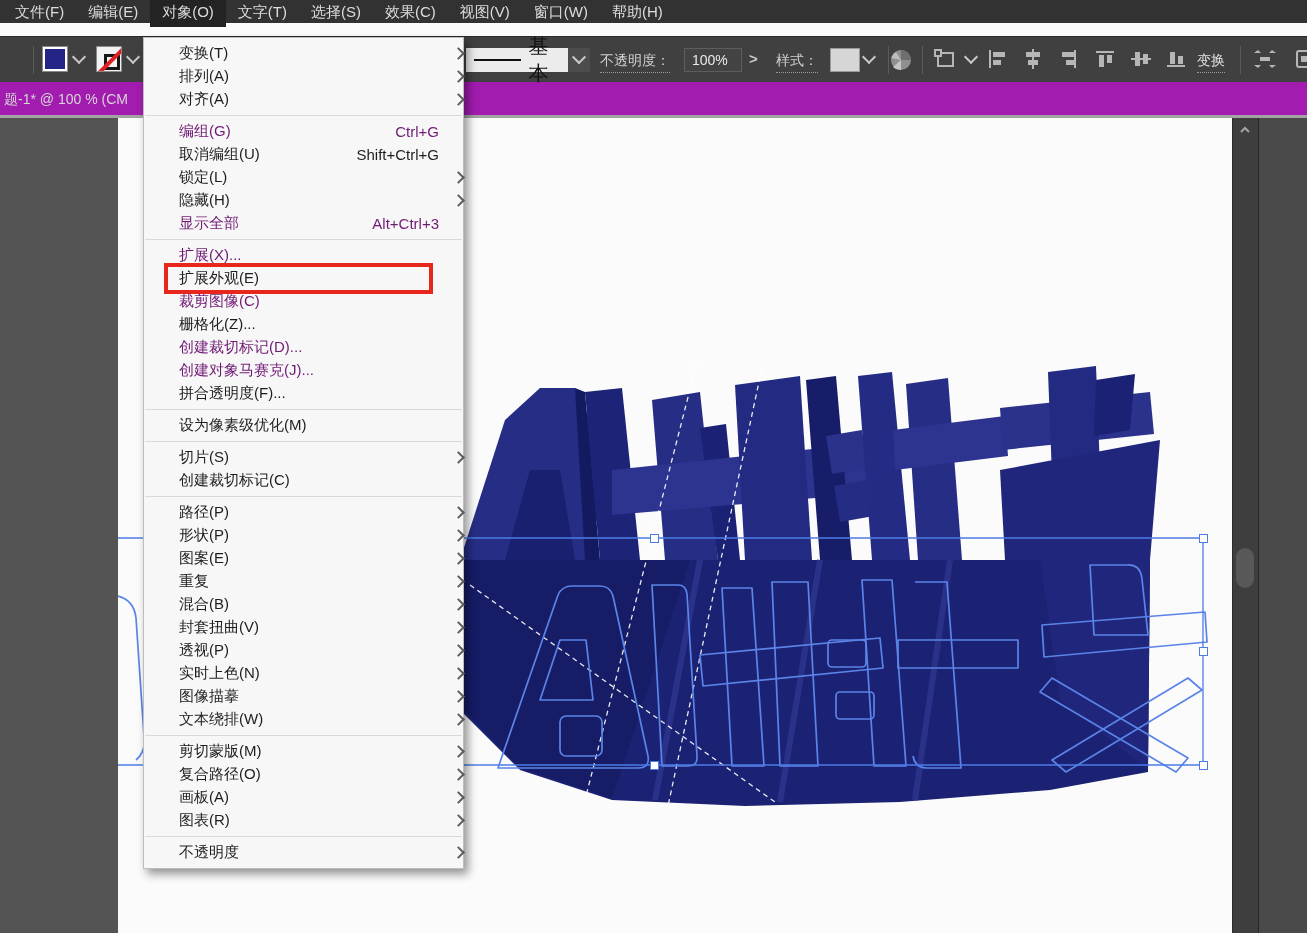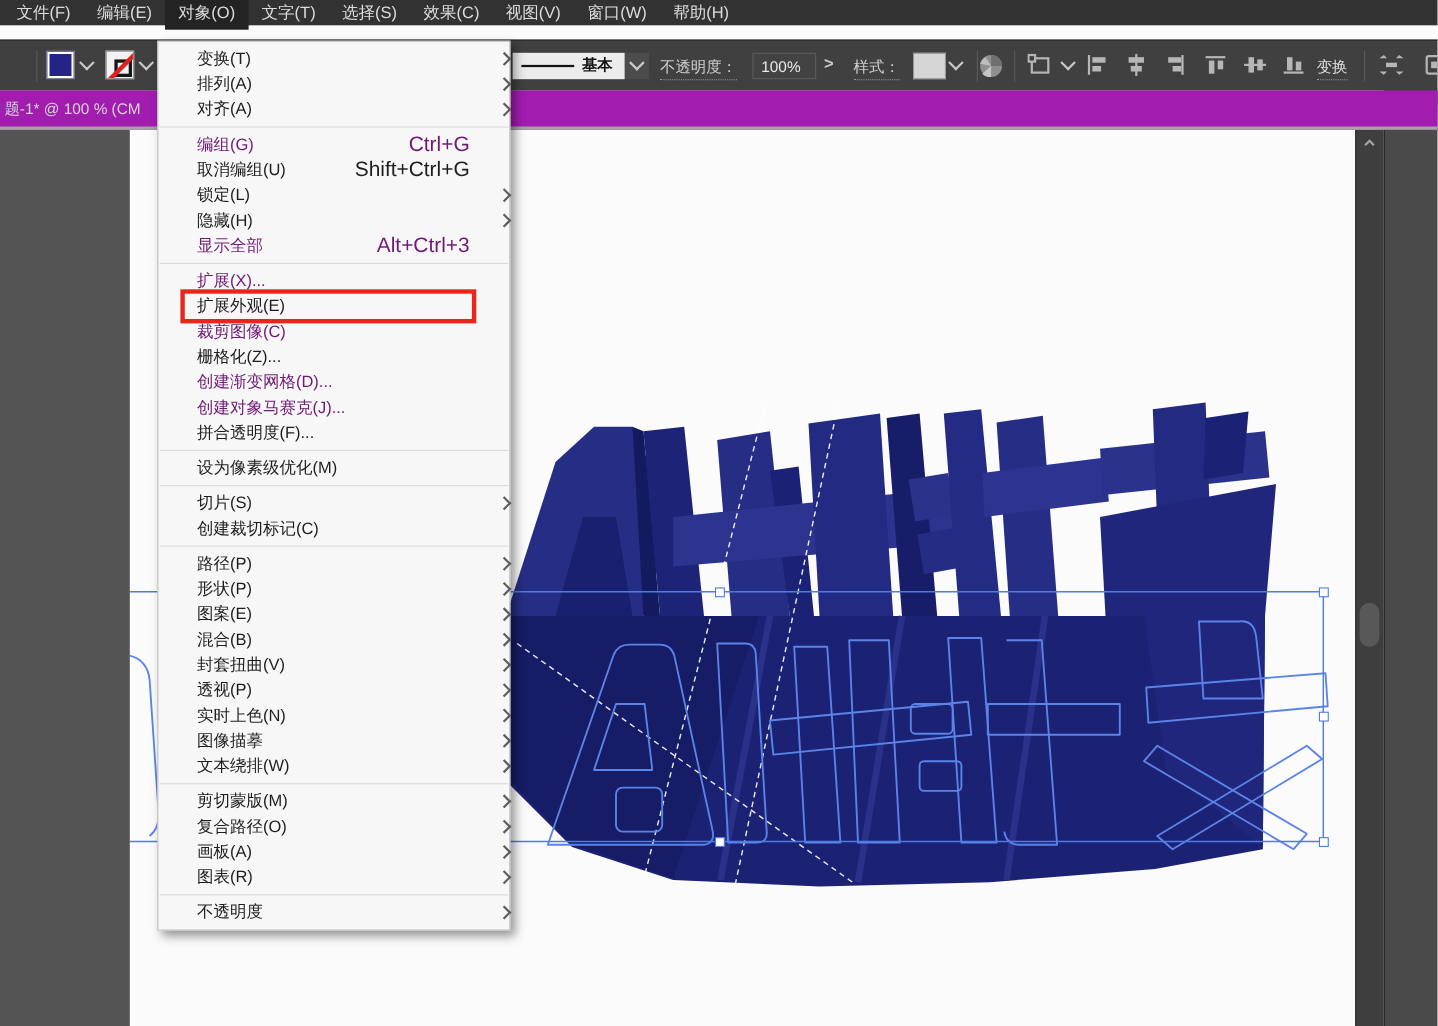--- a/index.html
+++ b/index.html
@@ -20,21 +20,21 @@
   .swatch{width:26px;height:26px;top:9px;border:1px solid #8a8a8a;box-sizing:border-box}
   .fill-swatch{box-shadow:inset 0 0 0 2px #fff}
   .stroke-swatch{background:#f2f2f2;overflow:hidden}
   .stroke-hole{position:absolute;left:7px;top:7px;width:10px;height:10px;border:3px solid #161616}
   .stroke-slash{position:absolute;left:-4px;top:10px;width:40px;height:4px;background:#e01f1f;transform:rotate(-45deg)}
   .chev{width:8px;height:8px;border-left:2px solid #c9c9c9;border-bottom:2px solid #c9c9c9;
         transform:rotate(-45deg);top:15px}
   .field{height:24px;top:11px;box-sizing:border-box;display:flex;align-items:center}
   .stroke-field{width:102px;background:#ececec;padding-left:8px}
   .stroke-line{width:48px;height:2px;background:#111;margin-right:7px}
-  .stroke-field .txt{color:#111;font-size:14px;font-weight:bold}
+  .stroke-field .txt{color:#111;font-size:20px;font-weight:normal}
   .drop-btn{width:22px;background:#4c4c4c;justify-content:center}
   .drop-btn .chev{position:static;transform:rotate(-45deg) translate(2px,-2px)}
   .tb-label{top:15px;color:#cfcfcf;font-size:14px;border-bottom:1px dotted #9a9a9a;padding-bottom:2px}
   .opacity-field{width:58px;background:#434343;border:1px solid #5d5d5d;color:#e9e9e9;
                  font-size:14px;padding-left:7px}
   .gt{top:13px;color:#c9c9c9;font-size:15px;font-weight:bold}
   .style-swatch{width:30px;height:24px;top:11px;background:#d6d6d6;border:1px solid #999;box-sizing:border-box}
   .icon22{width:24px;height:24px;top:11px}
   .icon22 svg{display:block}
 
@@ -57,21 +57,21 @@
   .dock-title{color:#e3e3e3;font-size:13px;padding:7px 0 0 9px}
 
   
   .popup{position:absolute;left:143px;top:37px;width:321px;background:#f7f7f7;
          border:1px solid #bdbdbd;box-shadow:4px 5px 9px rgba(0,0,0,.42);
          padding:4px 0;box-sizing:border-box;z-index:100}
   .menu-item{position:relative;height:23px;display:flex;align-items:center;
              padding:0 0 0 35px;font-size:15px;color:#1d1d1d;cursor:default}
   .menu-item .lbl{white-space:nowrap}
   .menu-item .sp{flex:1}
-  .menu-item .sc{margin-right:20px;font-size:19px;color:#1d1d1d;white-space:nowrap}
+  .menu-item .sc{margin-right:8px;font-size:15px;color:#1d1d1d;white-space:nowrap}
   .menu-item.disabled .lbl,.menu-item.disabled .sc{color:#701a75}
   .menu-item .arr{width:16px;display:flex;justify-content:flex-end}
   .menu-item .arr i{width:7px;height:7px;border-top:2px solid #5c5c5c;border-right:2px solid #5c5c5c;
                     transform:rotate(45deg);display:inline-block}
   .menu-sep{border-top:1px solid #d9d9d9;margin:4px 1px;height:0}
   .red-box{position:absolute;left:20px;right:30px;top:-4px;bottom:-4px;
            border:4px solid #e8271c;pointer-events:none}
 </style>
 </head>
 <body>
@@ -357,21 +357,21 @@
       <span class="lbl">裁剪图像(C)</span>
       <span class="sp"></span>
       <span class="arr"></span>
     </div>
     <div class="menu-item">
       <span class="lbl">栅格化(Z)...</span>
       <span class="sp"></span>
       <span class="arr"></span>
     </div>
     <div class="menu-item disabled">
-      <span class="lbl">创建渐变网格(D)...</span>
+      <span class="lbl">创建裁切标记(D)...</span>
       <span class="sp"></span>
       <span class="arr"></span>
     </div>
     <div class="menu-item disabled">
       <span class="lbl">创建对象马赛克(J)...</span>
       <span class="sp"></span>
       <span class="arr"></span>
     </div>
     <div class="menu-item">
       <span class="lbl">拼合透明度(F)...</span>
@@ -413,20 +413,27 @@
       </span>
     </div>
     <div class="menu-item">
       <span class="lbl">图案(E)</span>
       <span class="sp"></span>
       <span class="arr">
         <i></i>
       </span>
     </div>
     <div class="menu-item">
+      <span class="lbl">重复</span>
+      <span class="sp"></span>
+      <span class="arr">
+        <i></i>
+      </span>
+    </div>
+    <div class="menu-item">
       <span class="lbl">混合(B)</span>
       <span class="sp"></span>
       <span class="arr">
         <i></i>
       </span>
     </div>
     <div class="menu-item">
       <span class="lbl">封套扭曲(V)</span>
       <span class="sp"></span>
       <span class="arr">

